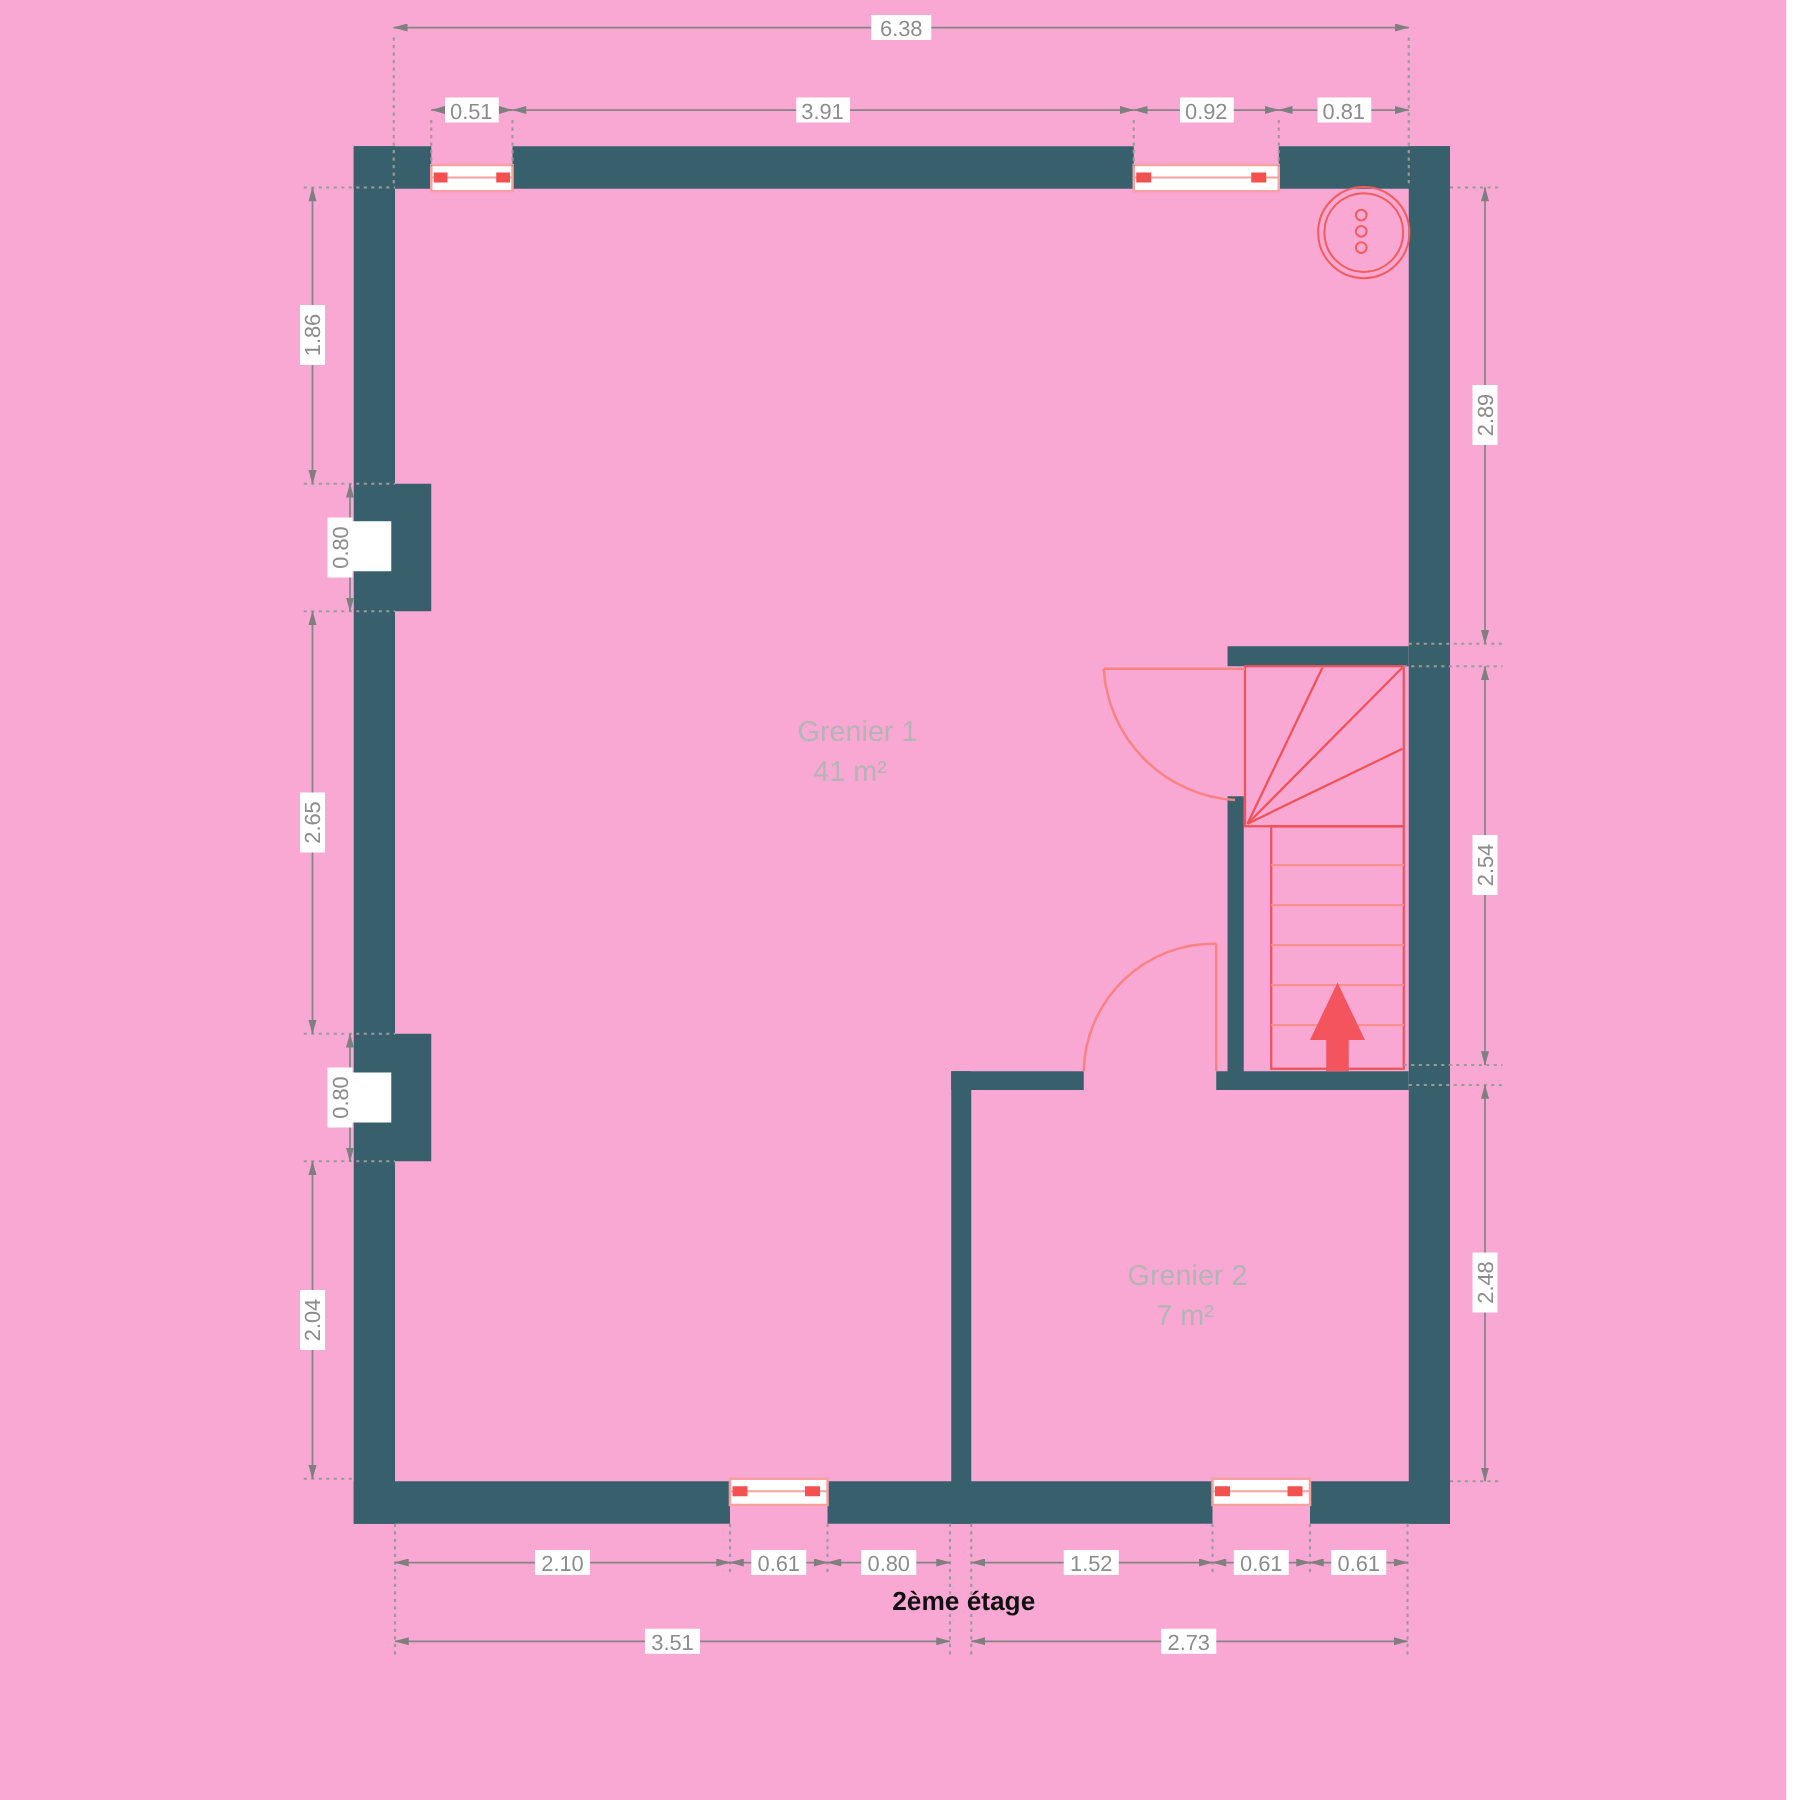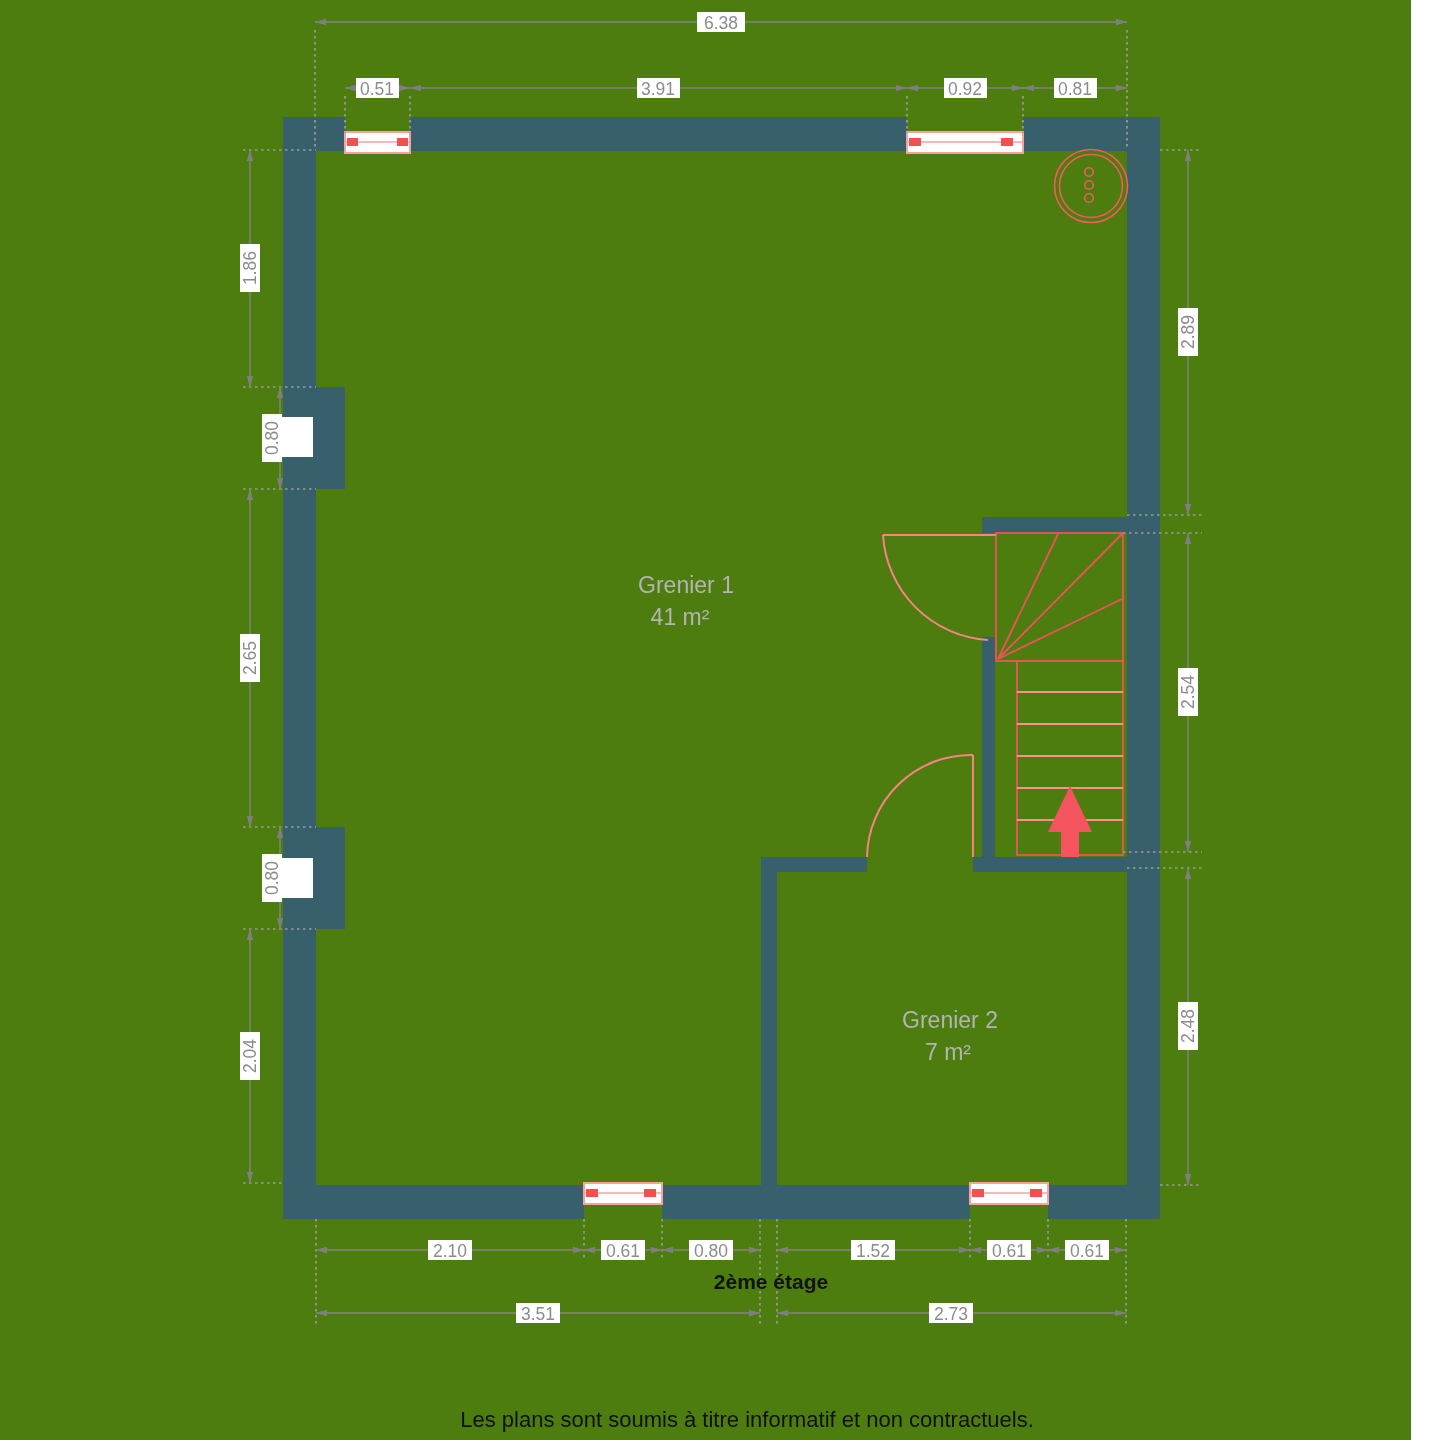--- a/index.html
+++ b/index.html
@@ -1,17 +1,17 @@
 <!DOCTYPE html>
 <html><head>
 <meta charset="utf-8">
 <style>
   html,body{margin:0;padding:0;background:#ffffff;}
-  #page{position:relative;width:1411px;height:1440px;background:#4d7c0f;overflow:hidden;
-        font-family:"Liberation Sans", sans-serif;}
+  #page{position:relative;width:1411px;height:1440px;background:#f9a8d4;overflow:hidden;
+        font-family:"Liberation Sans", sans-serif;padding-left:18px;}
   svg{position:absolute;left:0;top:0;}
   .wall{fill:#38606c;}
   .carve{fill:#ffffff;}
   .dim{stroke:#858585;stroke-width:1.4;fill:none;}
   .ext{stroke:#9a9a9a;stroke-width:1.7;stroke-dasharray:2.5 3.5;fill:none;}
   .dimlabel{font-size:17.5px;fill:#8c8c8c;}
   .roomname{font-size:23px;fill:#b4b4b4;}
   .lbg{fill:#ffffff;}
   .stair{stroke:#ef5358;stroke-width:1.8;fill:none;}
   .stair-light{stroke:#f98f8f;stroke-width:1.8;fill:none;}
@@ -226,15 +226,14 @@
 
   <g>
     <text class="roomname" x="686" y="593" text-anchor="middle">Grenier 1</text>
     <text class="roomname" x="680" y="625" text-anchor="middle">41 m²</text>
     <text class="roomname" x="950" y="1028" text-anchor="middle">Grenier 2</text>
     <text class="roomname" x="948" y="1060" text-anchor="middle">7 m²</text>
   </g>
 </svg>
 
 <div id="plan-title">2ème étage</div>
-<div id="plan-footer">Les plans sont soumis à titre informatif et non contractuels.</div>
 
 </div>
 
 </body></html>

